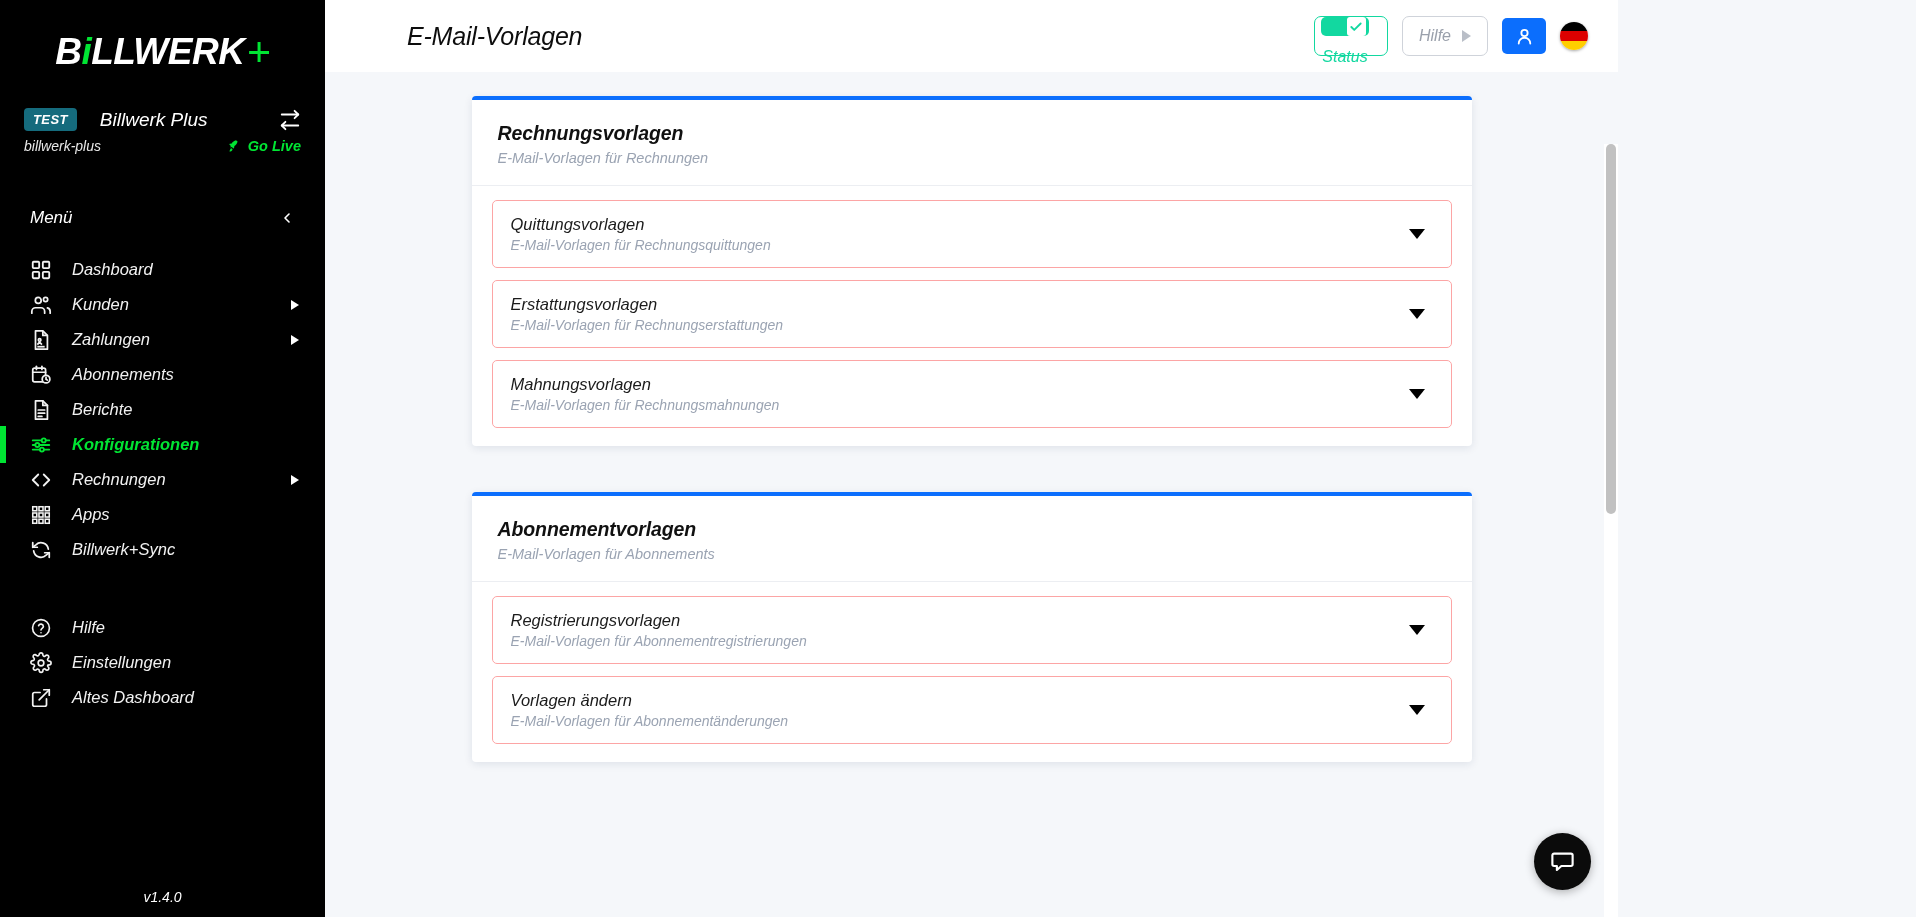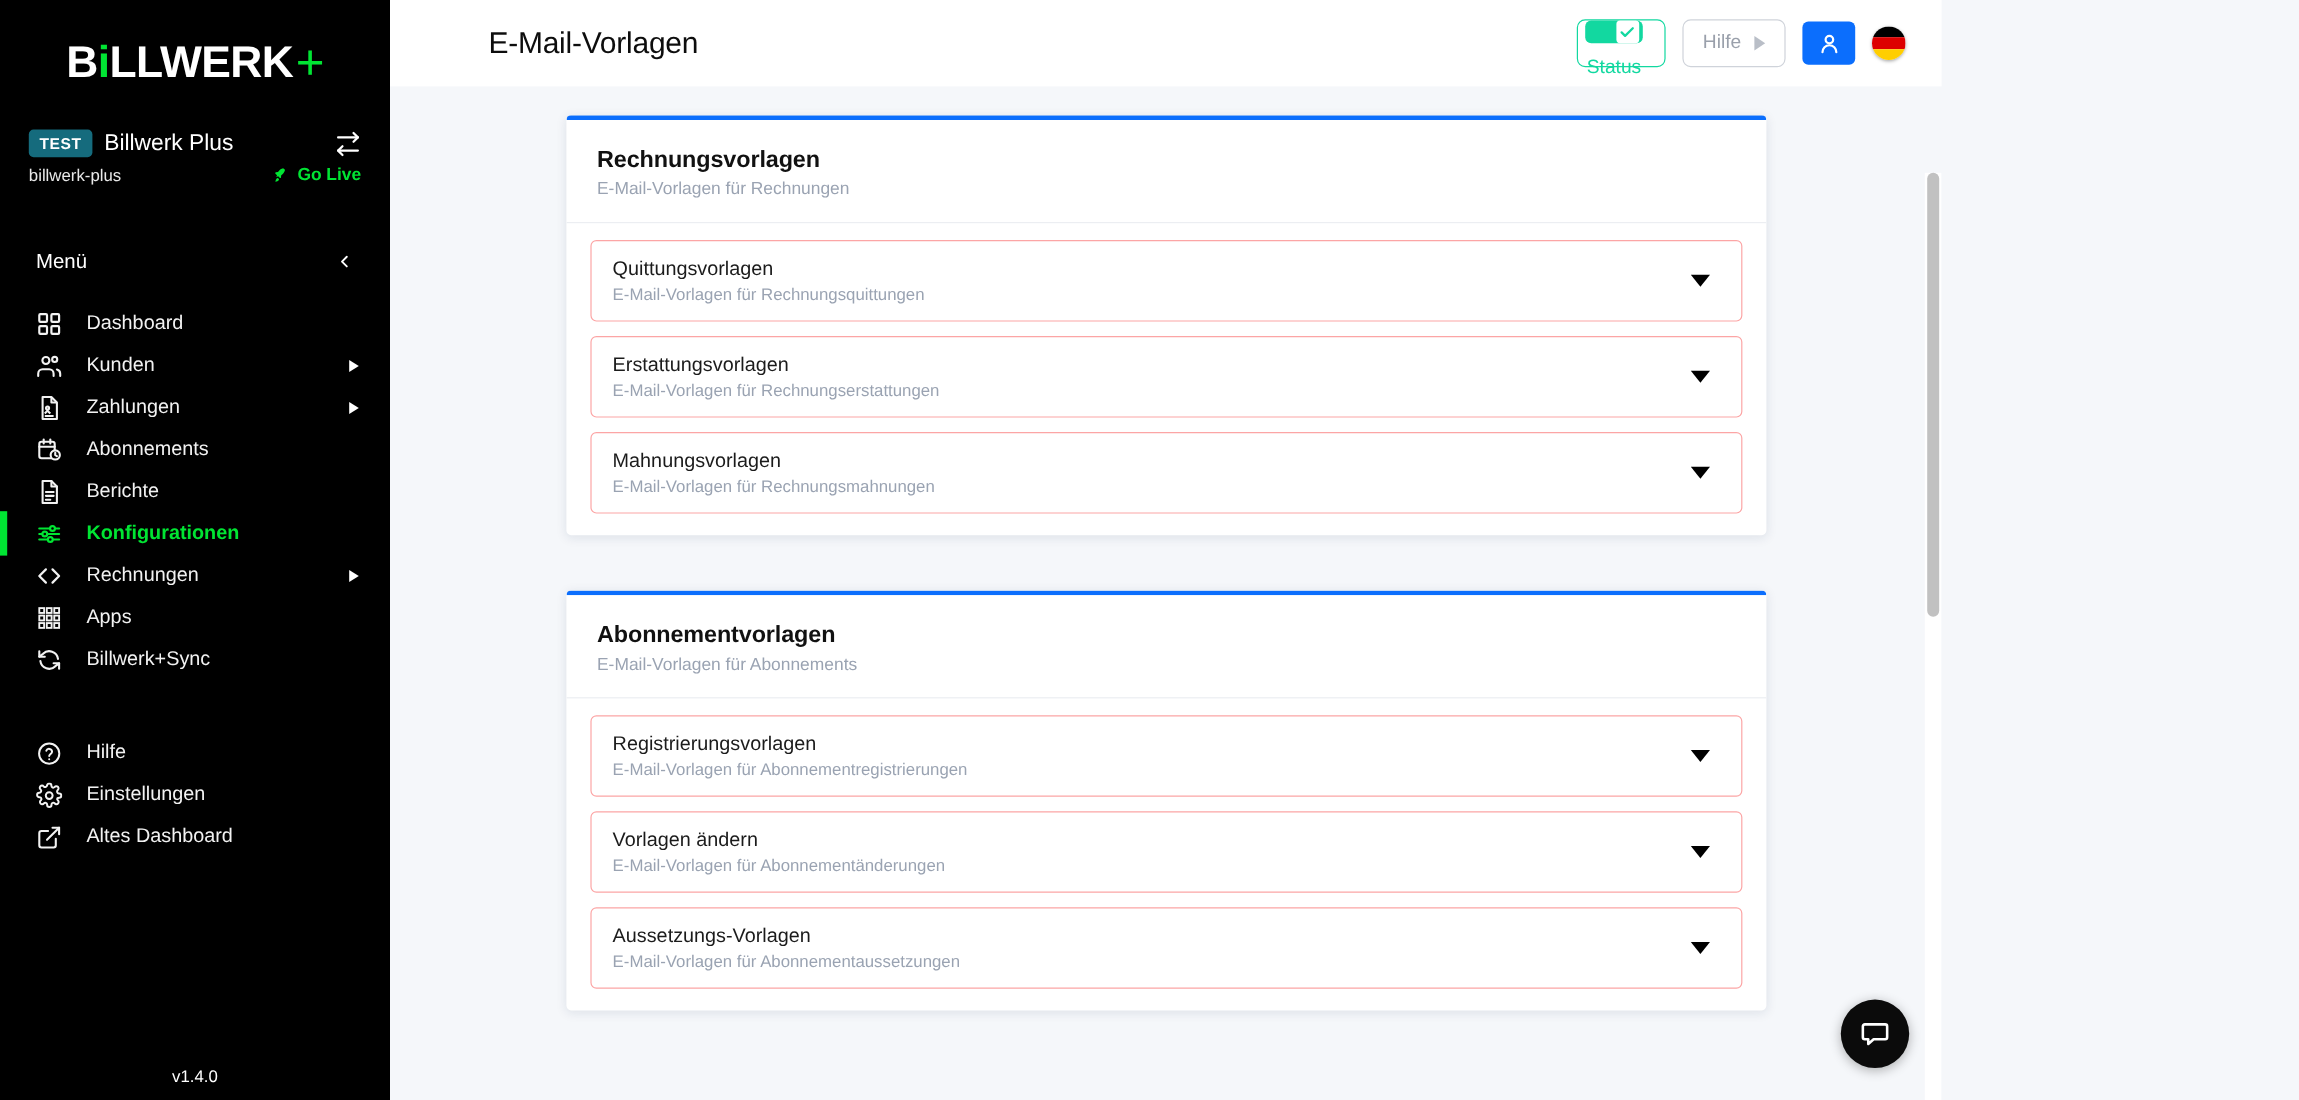--- a/index.html
+++ b/index.html
@@ -3,41 +3,41 @@
 <meta charset="utf-8">
 <title>E-Mail-Vorlagen</title>
 <style>
   * { box-sizing: border-box; margin: 0; padding: 0; }
   html, body {
     width: 1916px; height: 917px;
     overflow: hidden;
     font-family: "Liberation Sans", sans-serif;
     background: #f5f7fa;
   }
-  .app { display: flex; width: 1618px; height: 917px; }
+  .app { display: flex; width: 1618px; height: 917px; font-style: italic; }
 
   
   .sidebar {
     width: 325px; min-width: 325px; height: 917px;
     background: #000000; color: #ffffff;
     position: relative; display: flex; flex-direction: column;
   }
   .brand {
     height: 98px; display: flex; align-items: center; justify-content: center;
     padding-top: 6px;
   }
   .brand-text {
     font-size: 37px; font-weight: 700; letter-spacing: -0.5px;
     color: #ffffff; display: flex; align-items: center;
   }
   .brand-text .dot-i { color: #00e533; }
   .brand-plus { color: #00e533; font-weight: 400; font-size: 41px; margin-left: 2px; line-height: 1; }
 
   .tenant { padding: 10px 24px 0 24px; }
-  .tenant-row1 { display: flex; align-items: center; gap: 10px; }
+  .tenant-row1 { display: flex; align-items: center; gap: 23px; }
   .badge-test {
     background: #156b7d; color: #ffffff; font-size: 13px; font-weight: 700;
     padding: 4px 9px; border-radius: 4px; letter-spacing: .4px;
   }
   .tenant-name { font-size: 19px; color: #ffffff; flex: 1; }
   .swap-icon { width: 22px; height: 22px; color: #ffffff; display:flex; align-items:center; }
   .tenant-row2 { display: flex; align-items: center; margin-top: 7px; }
   .tenant-slug { font-size: 14px; color: #e8e8e8; flex: 1; }
   .golive { display: flex; align-items: center; gap: 6px; color: #00e533; font-size: 14.5px; font-weight: 700; }
   .golive svg { width: 15px; height: 15px; }
@@ -450,27 +450,20 @@
               </div>
               <span class="acc-caret"></span>
             </div>
             <div class="acc-row">
               <div>
                 <div class="acc-title">Vorlagen ändern</div>
                 <div class="acc-sub">E-Mail-Vorlagen für Abonnementänderungen</div>
               </div>
               <span class="acc-caret"></span>
             </div>
-            <div class="acc-row">
-              <div>
-                <div class="acc-title">Aussetzungs-Vorlagen</div>
-                <div class="acc-sub">E-Mail-Vorlagen für Abonnementaussetzungen</div>
-              </div>
-              <span class="acc-caret"></span>
-            </div>
           </div>
         </div>
 
       </div>
 
       <div class="scrollbar-track">
         <div class="scrollbar-thumb"></div>
       </div>
     </div>
 

